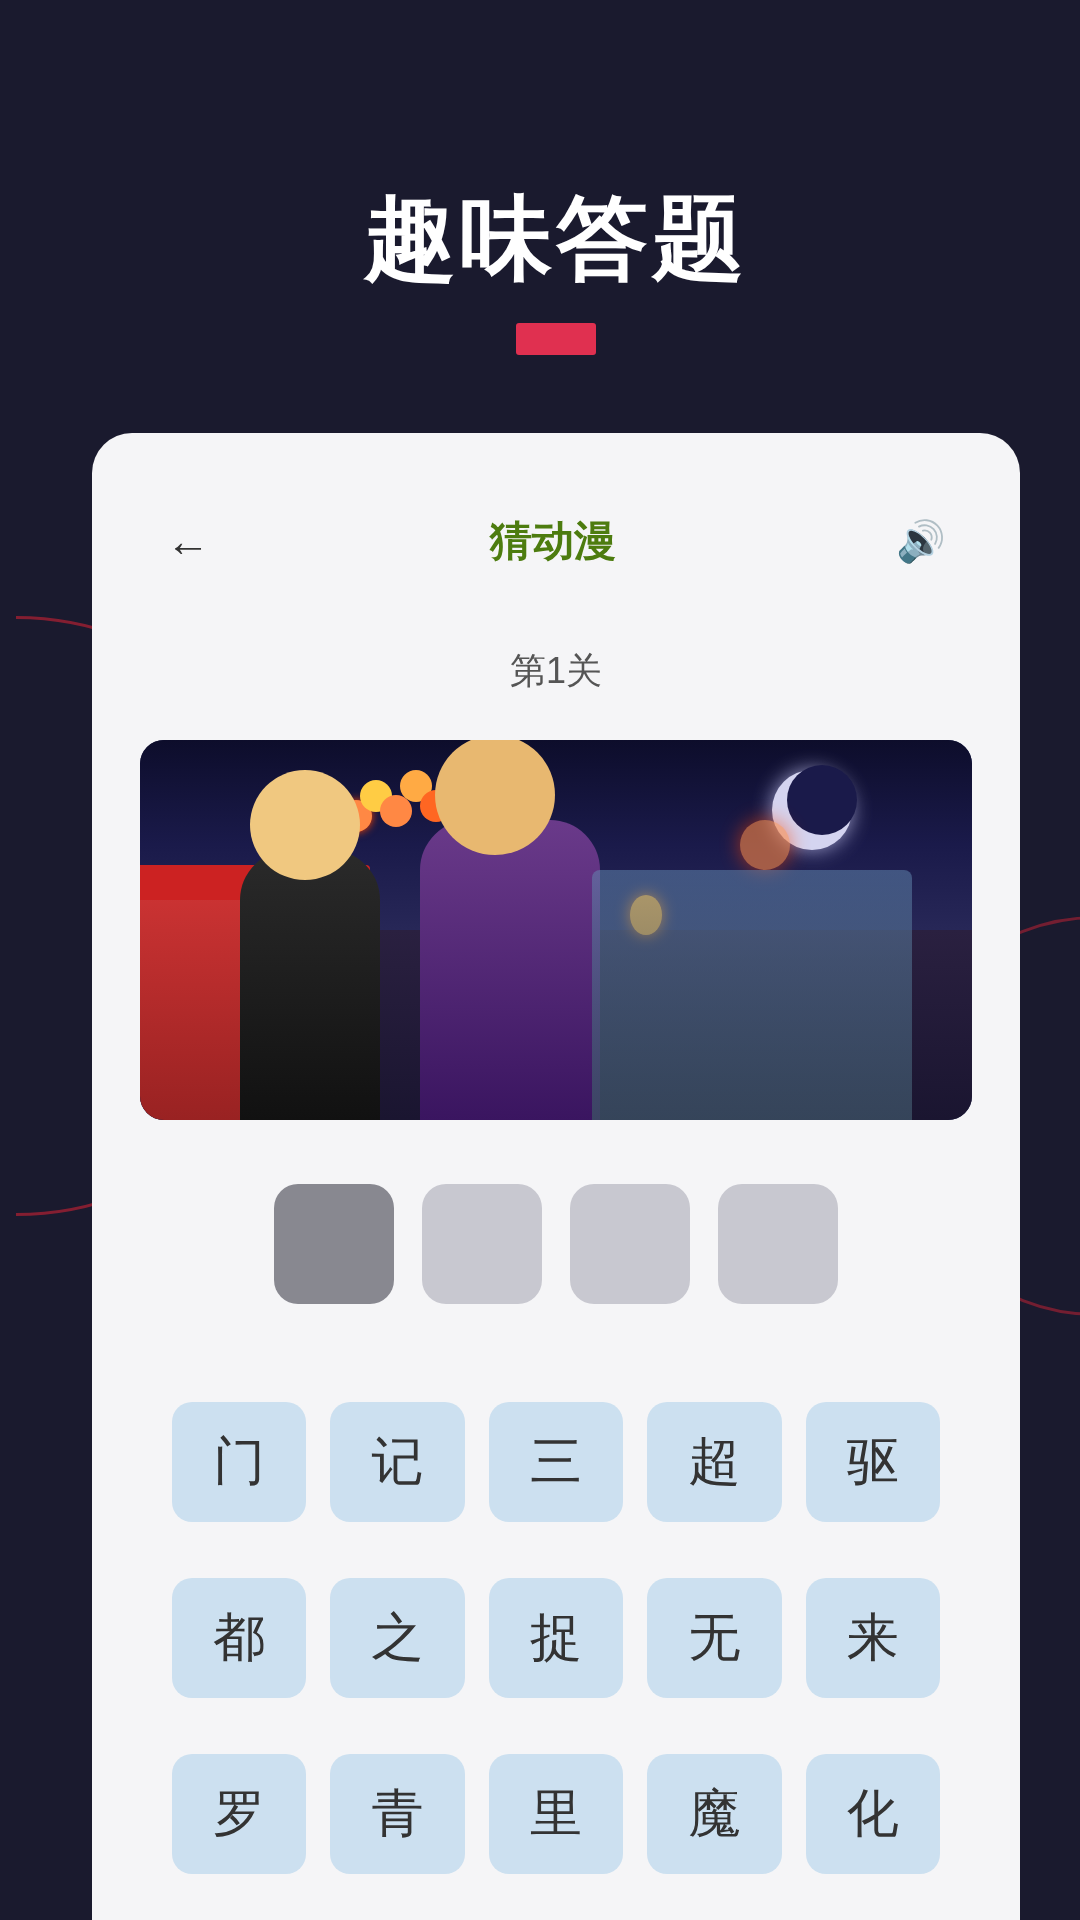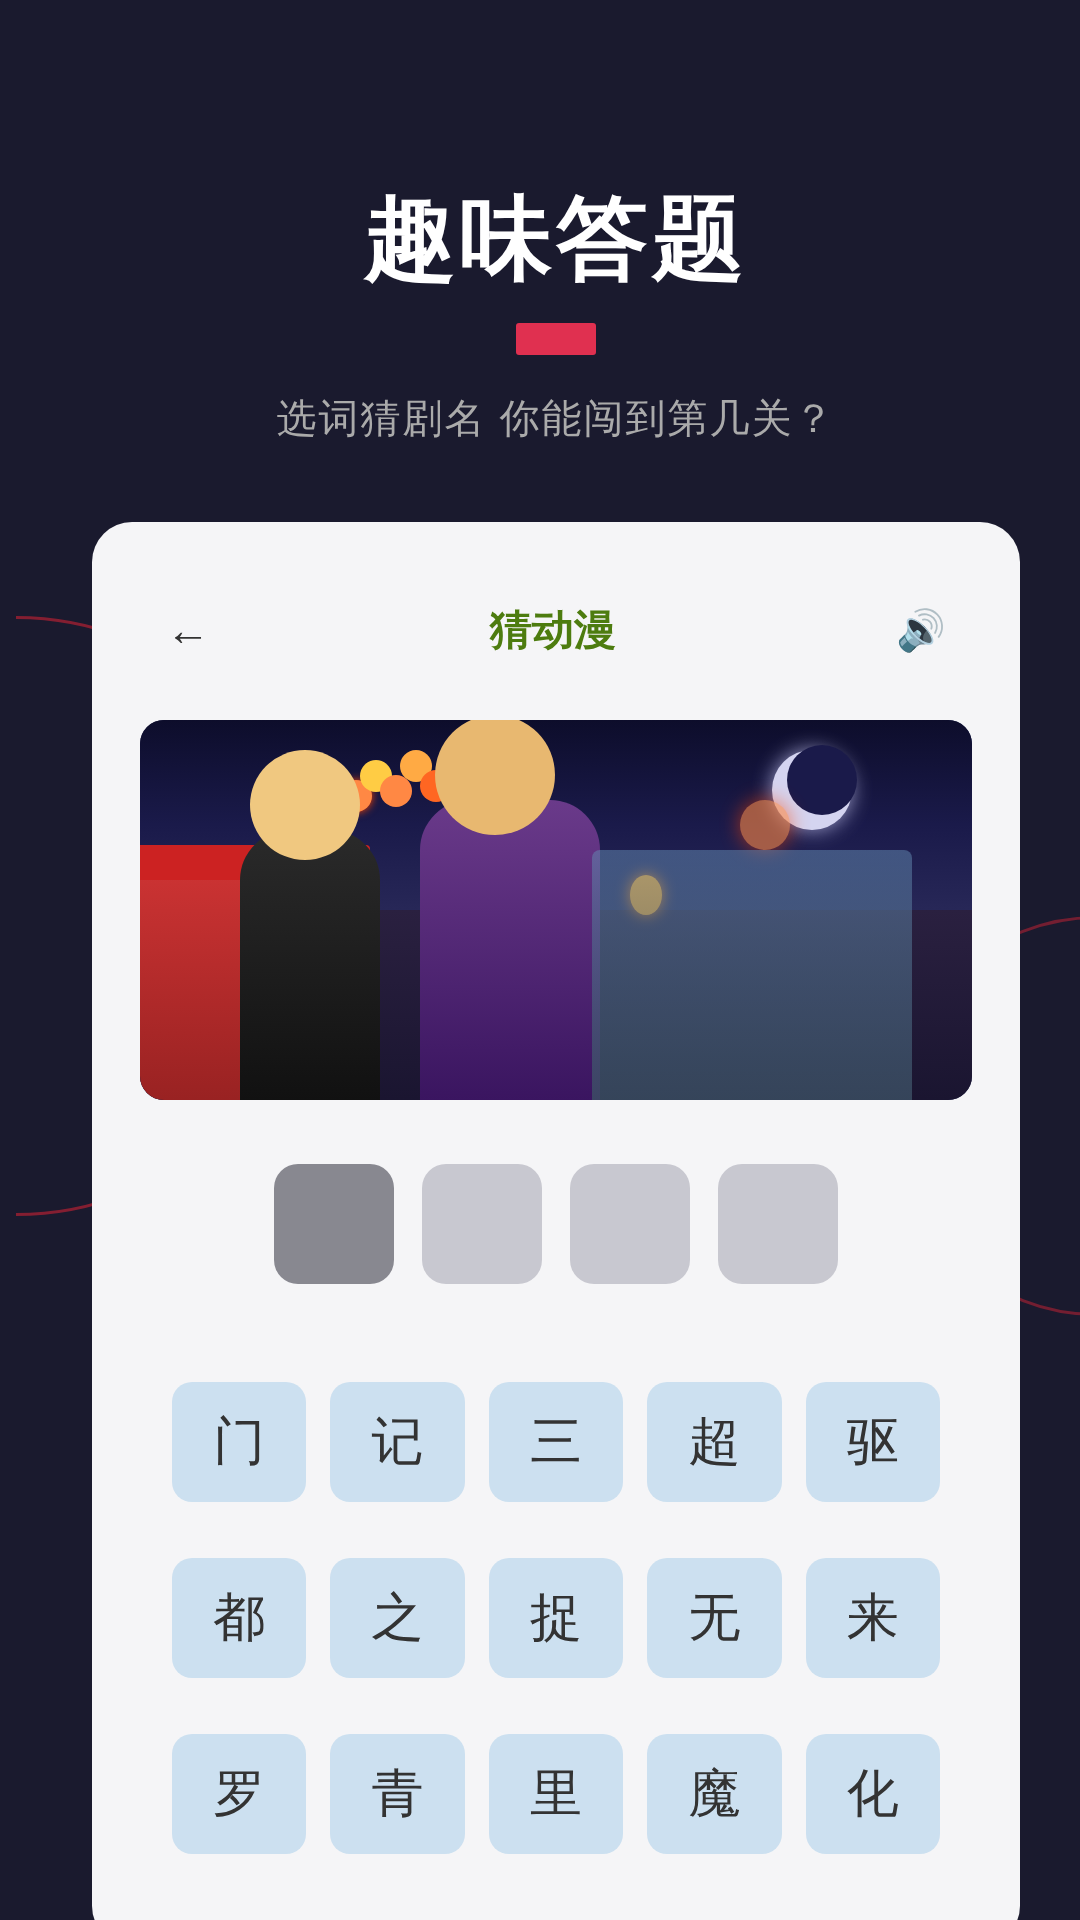--- a/index.html
+++ b/index.html
@@ -233,30 +233,30 @@
 <body>
 
 <div class="bg-decoration">
   <div class="arc-left"></div>
   <div class="arc-right"></div>
 </div>
 
 <div class="header-section">
   <h1 class="main-title">趣味答题</h1>
   <div class="title-underline"></div>
-  <p class="subtitle">选词猜剧名 你能闯到第几关？</p>
 </div>
 
 <div class="card">
   <div class="card-header">
     <span class="back-btn">←</span>
     <span class="card-title">猜动漫</span>
     <span class="volume-btn">🔊</span>
   </div>
 
+  <div class="level-text">第1关</div>
 
   <div class="anime-image">
     <div class="sky"></div>
     <div class="moon"></div>
 
     <div class="firework" style="top:60px;left:200px;background:#ff8844;box-shadow:0 0 8px #ff4400;"></div>
     <div class="firework" style="top:40px;left:220px;background:#ffcc44;"></div>
     <div class="firework" style="top:55px;left:240px;background:#ff8844;"></div>
     <div class="firework" style="top:30px;left:260px;background:#ffaa44;"></div>
     <div class="firework" style="top:50px;left:280px;background:#ff6622;"></div>

